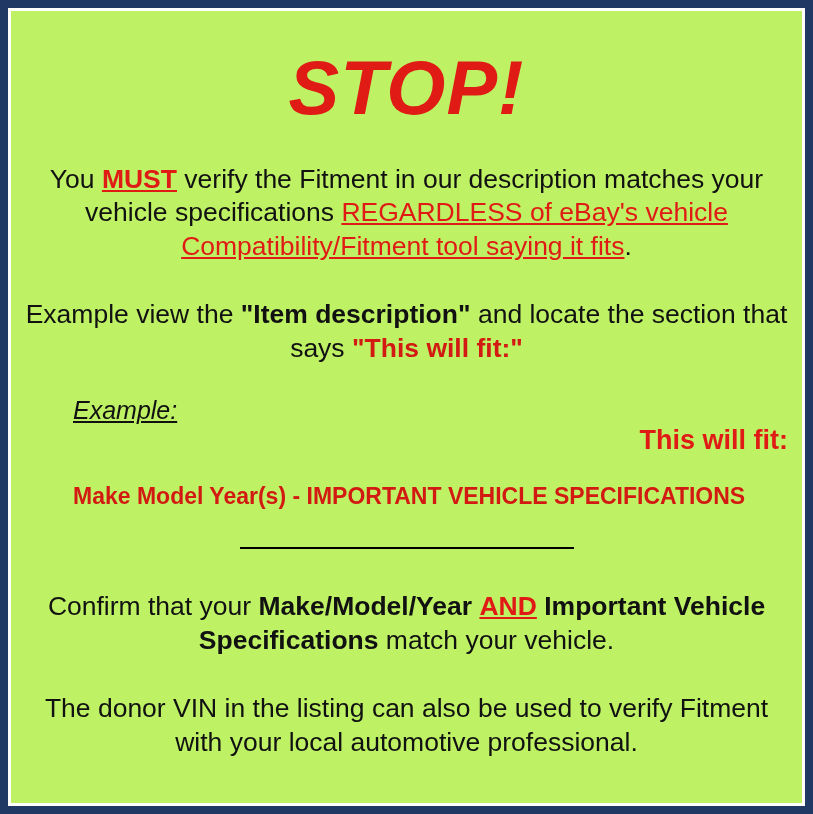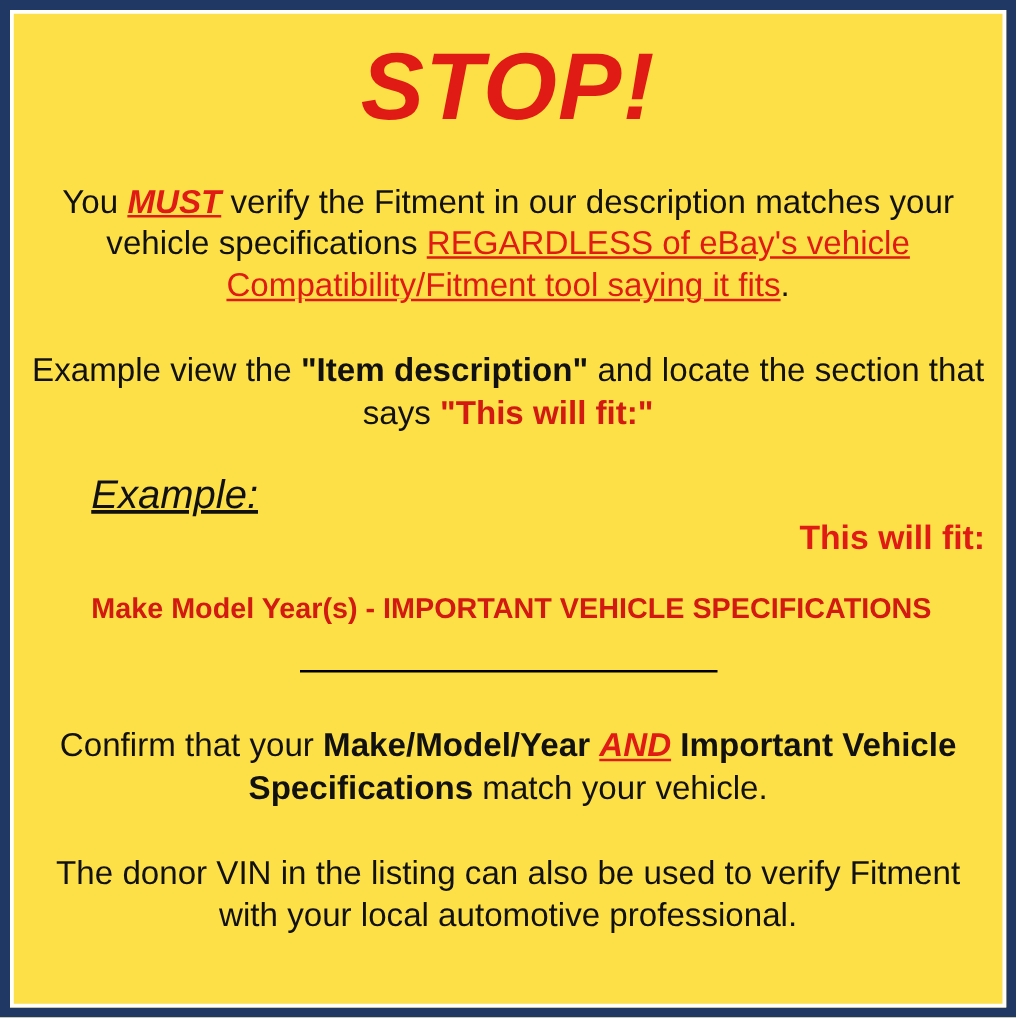--- a/index.html
+++ b/index.html
@@ -15,23 +15,23 @@
     height: 814px;
     box-sizing: border-box;
     background: #1f3864;
     padding: 8px;
     overflow: hidden;
   }
   .notice-inner {
     width: 100%;
     height: 100%;
     box-sizing: border-box;
-    background: #fde047;
+    background: #bef264;
     border: 3px solid #ffffff;
-    padding: 6px 14px 6px 14px;
+    padding: 24px 14px 6px 14px;
     overflow: hidden;
   }
   .stop-heading {
     text-align: center;
     color: #e01b15;
     font-weight: bold;
     font-style: italic;
     font-size: 76px;
     line-height: 1.02;
     letter-spacing: 1px;
@@ -58,21 +58,20 @@
     margin: 0;
   }
   .p-must     { margin-top: 36px; }
   .p-please   { margin-top: 34px; }
   .p-confirm  { margin-top: 34px; }
   .p-vin      { margin-top: 34px; }
 
   .red-b-i-u {
     color: #e01b15;
     font-weight: bold;
-    font-style: italic;
     text-decoration: underline;
     text-underline-offset: 2px;
   }
   .red-b-u {
     color: #e01b15;
     font-weight: normal;
     text-decoration: underline;
     text-underline-offset: 2px;
   }
   .red-b {
@@ -80,21 +79,21 @@
     font-weight: bold;
   }
   .blk-b { font-weight: bold; }
 
   .example-block {
     margin-top: 30px;
     padding-left: 48px;
   }
   .example-label {
     color: #111111;
-    font-size: 32px;
+    font-size: 25px;
     font-style: italic;
     text-decoration: underline;
     text-underline-offset: 2px;
     line-height: 1.12;
   }
   .example-fit {
     color: #e01b15;
     font-weight: bold;
     font-size: 27px;
     line-height: 1.15;

